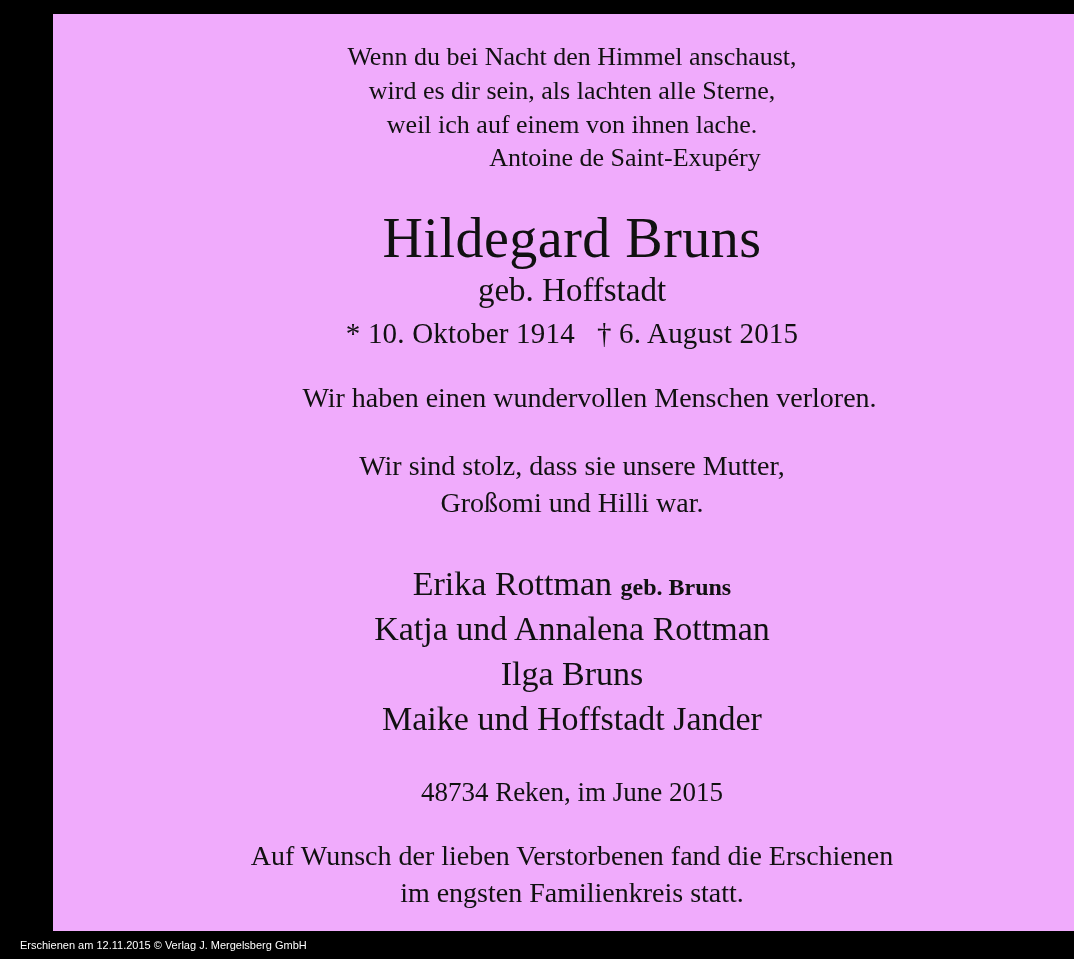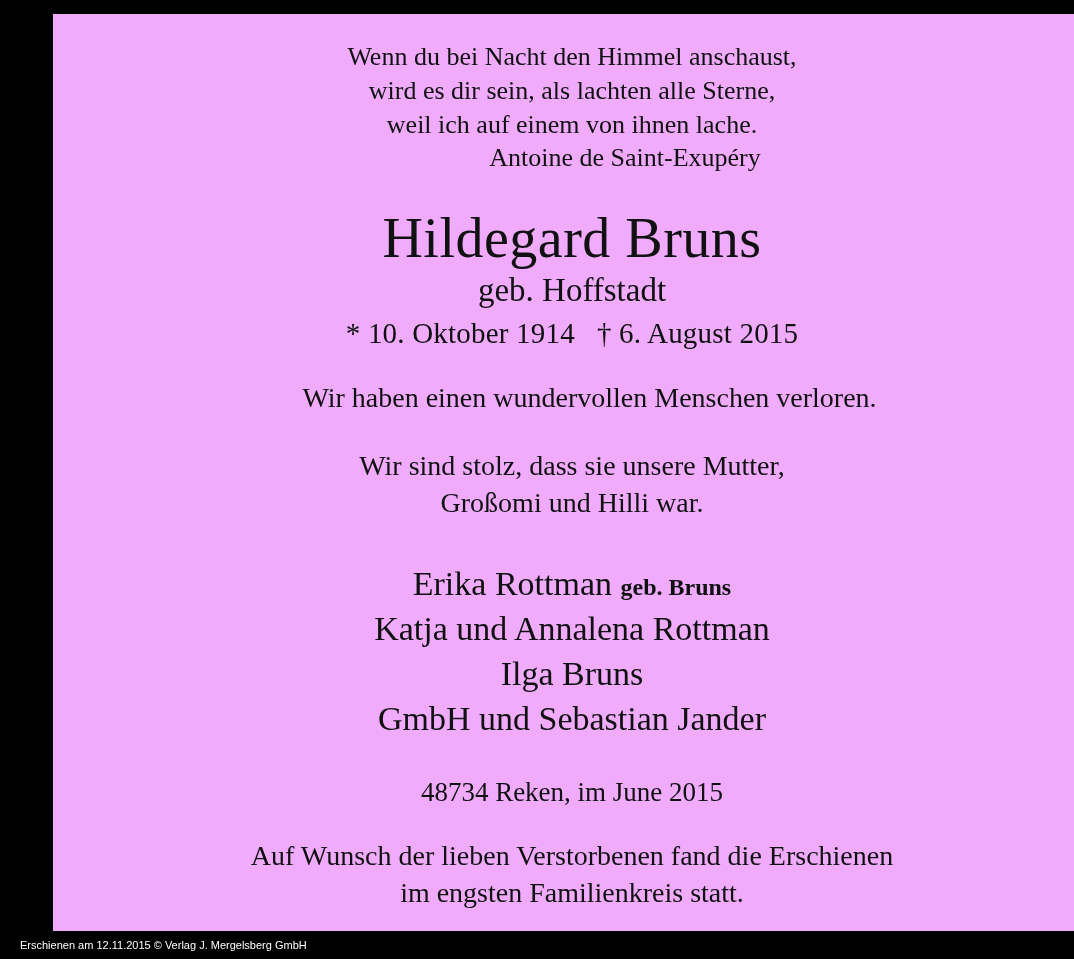--- a/index.html
+++ b/index.html
@@ -142,21 +142,21 @@
         <span>Erika Rottman</span>
         <span class="small">geb. Bruns</span>
       </div>
       <div>
         <span>Katja und Annalena Rottman</span>
       </div>
       <div>
         <span>Ilga Bruns</span>
       </div>
       <div>
-        <span>GmbH und Sebastian Jander</span>
+        <span>Maike und Hoffstadt Jander</span>
       </div>
     </div>
 
     <div class="place">48734 Reken, im June 2015</div>
 
     <div class="closing">
       <div>Auf Wunsch der lieben Verstorbenen fand die Erschienen</div>
       <div>im engsten Familienkreis statt.</div>
     </div>
 

